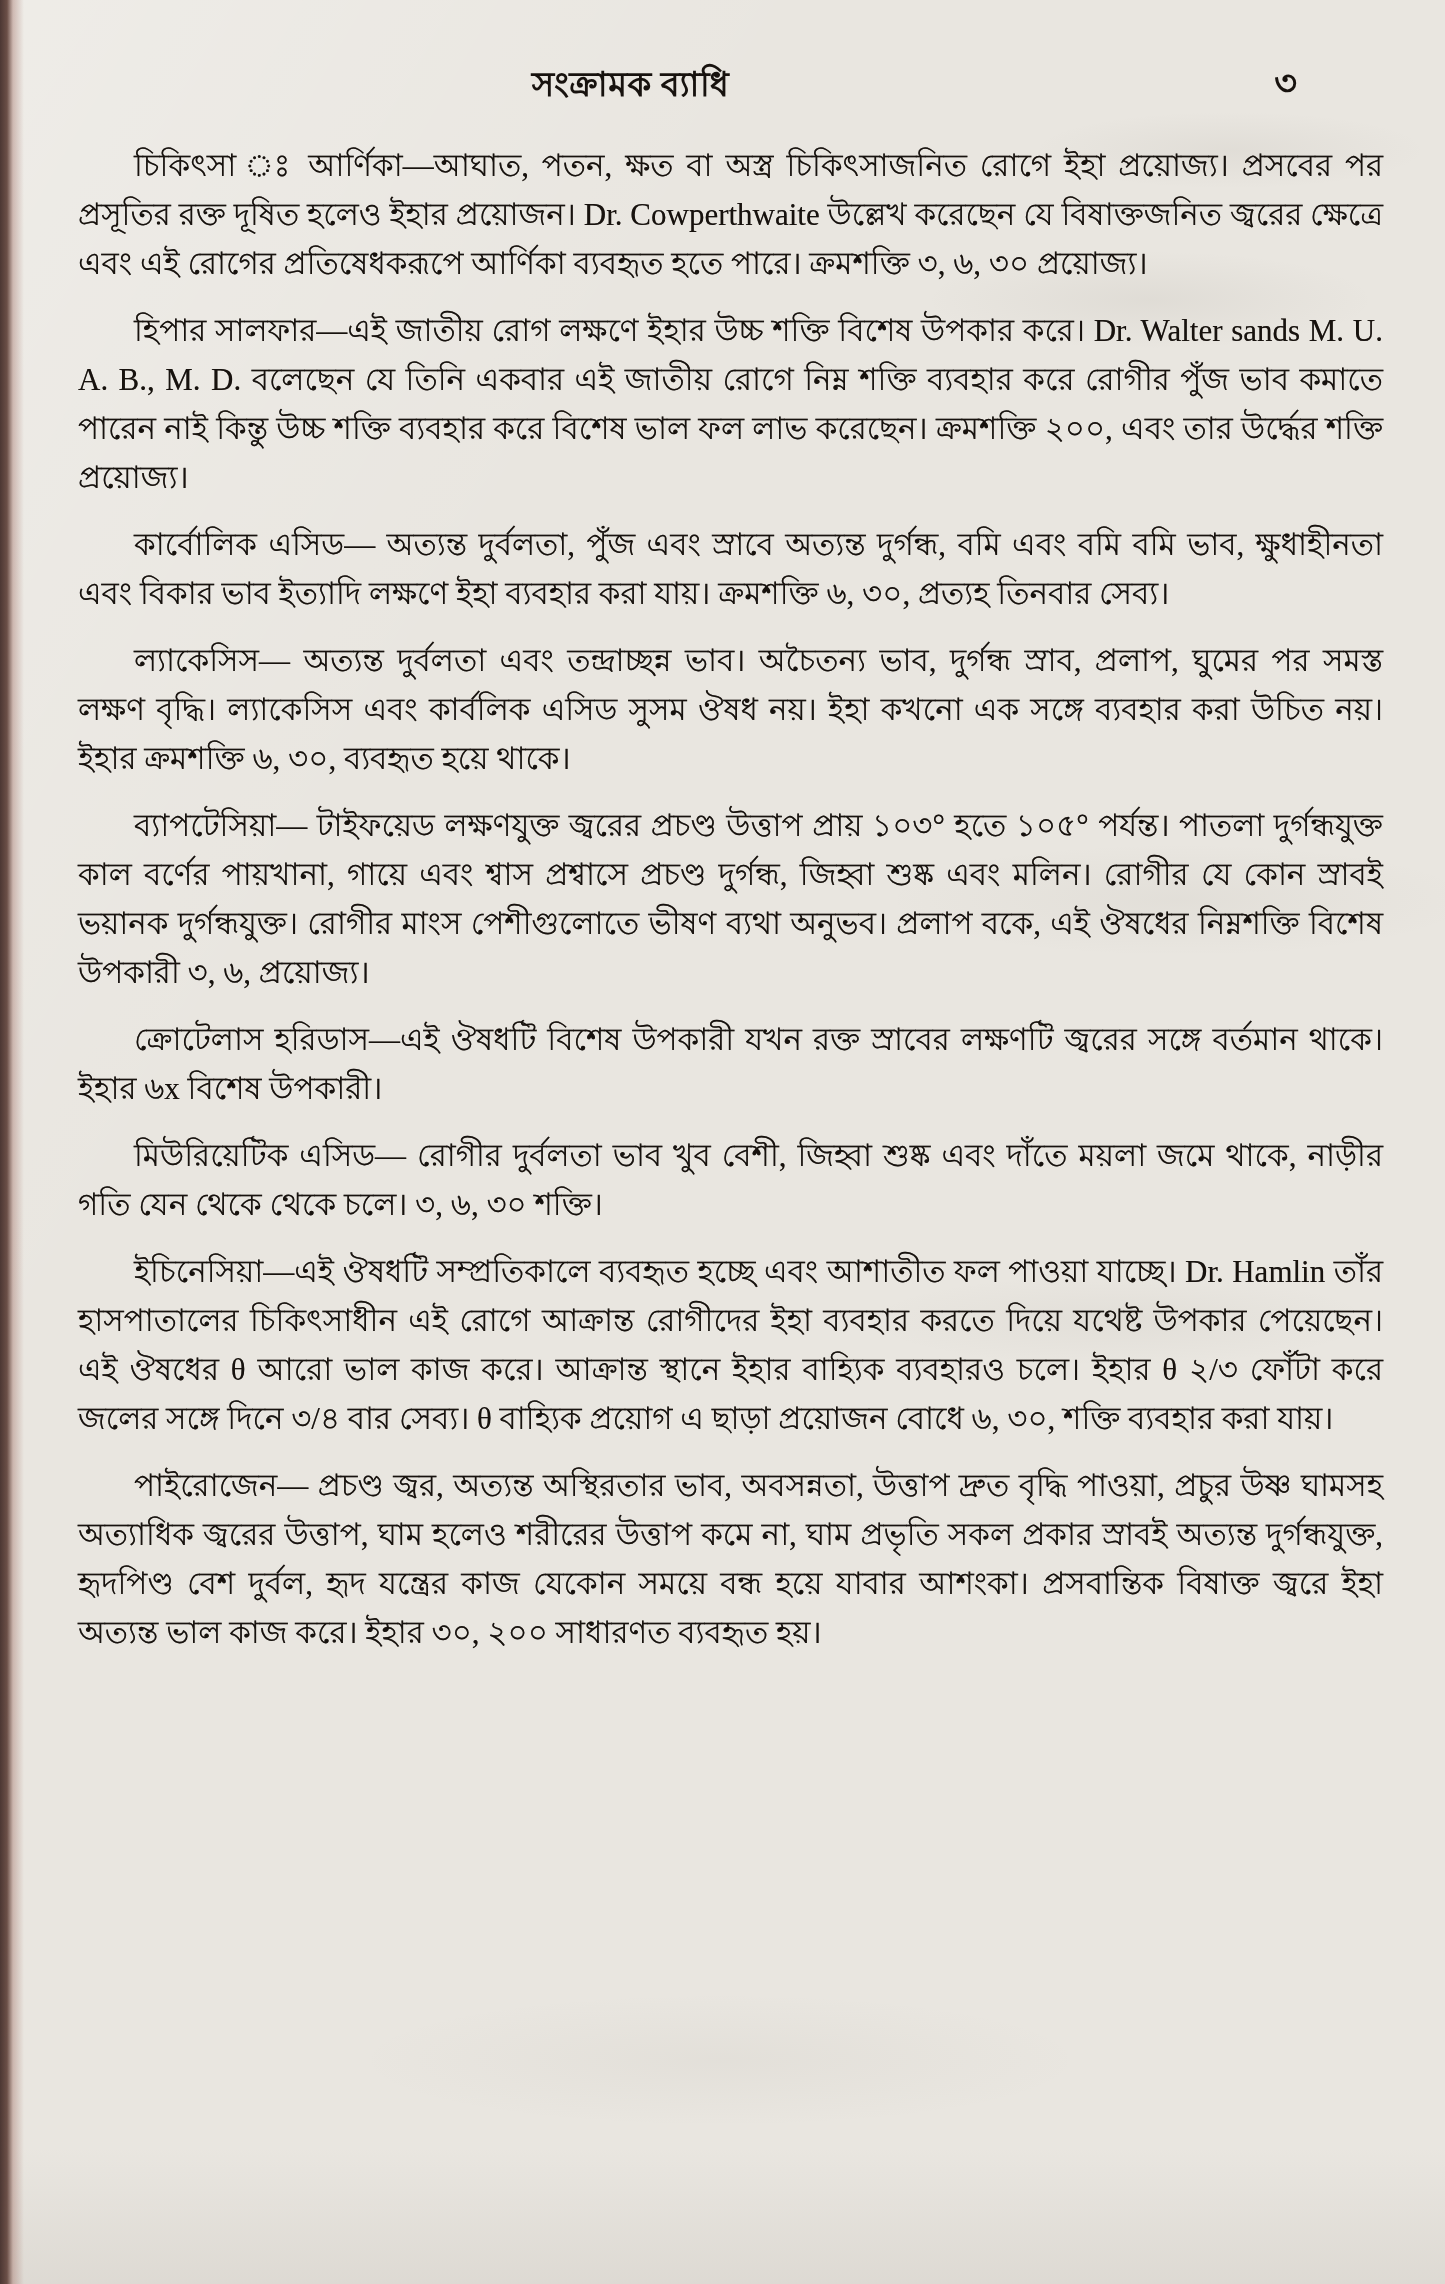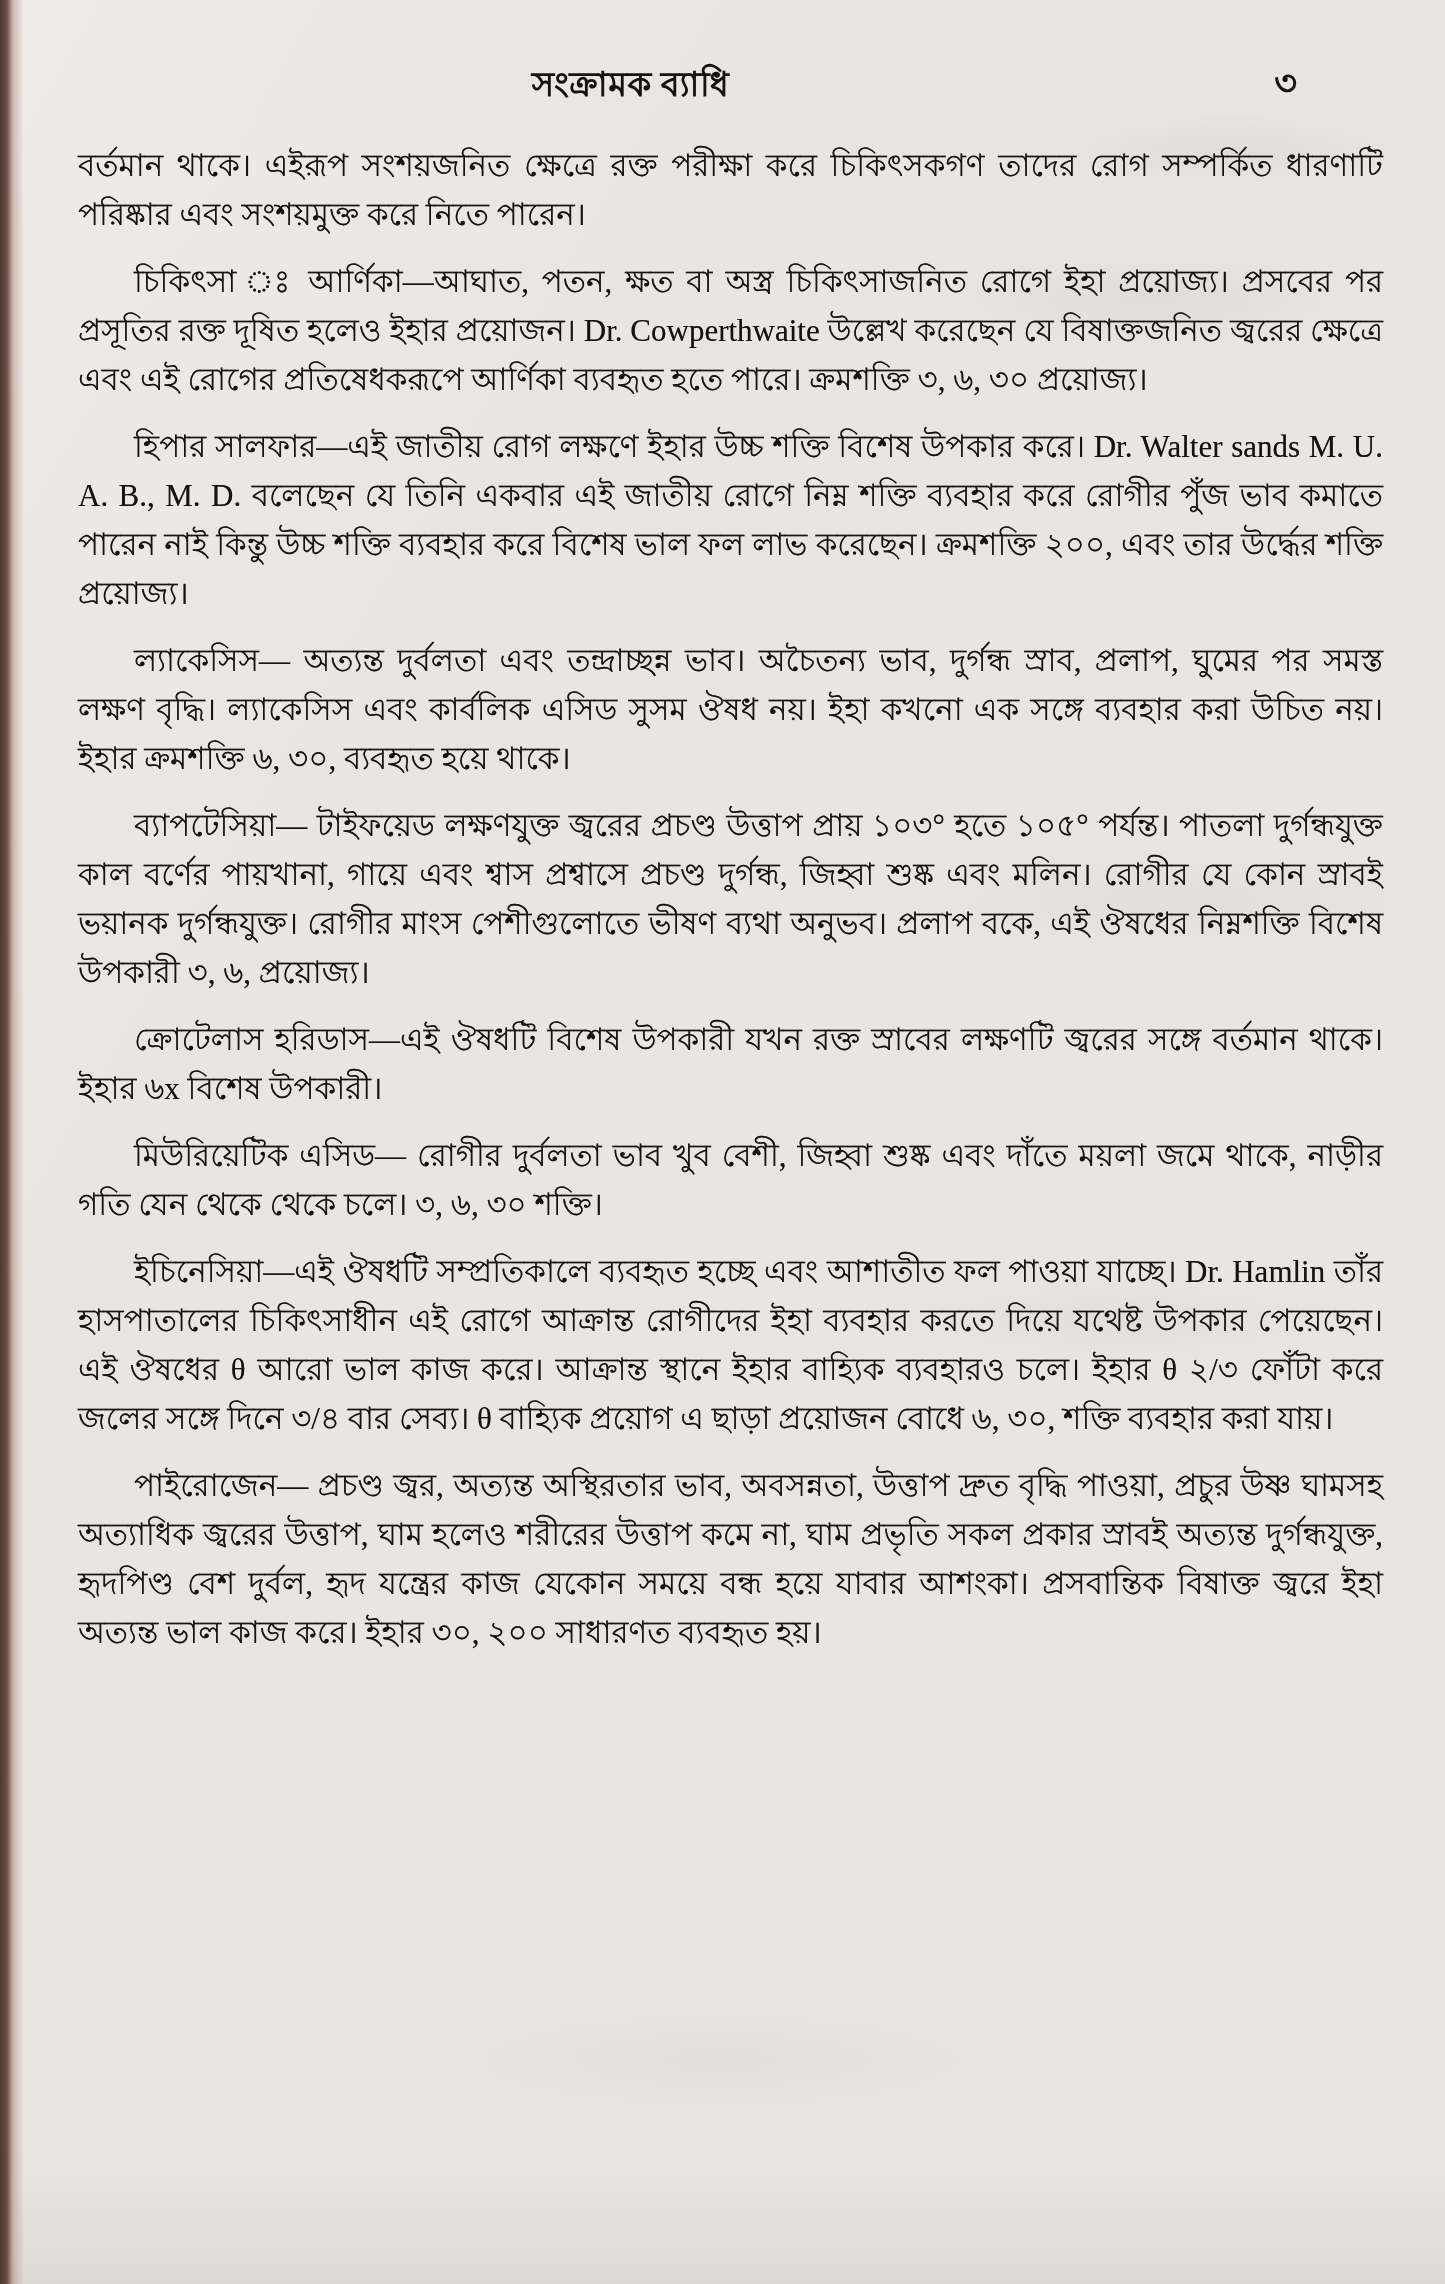--- a/index.html
+++ b/index.html
@@ -51,26 +51,26 @@
 
 <div class="page">
   <div class="spine"></div>
 
   <div class="header">
     <span class="title">সংক্রামক ব্যাধি</span>
     <span class="pagenum">৩</span>
   </div>
 
   <div class="textblock">
-    <p class="para no-indent"><strong class="lead"></strong><span>বর্তমান থাকে। এইরূপ সংশয়জনিত ক্ষেত্রে রক্ত পরীক্ষা করে চিকিৎসকগণ তাদের রোগ সম্পর্কিত ধারণাটি পরিষ্কার এবং সংশয়মুক্ত করে নিতে পারেন।</span></p>
 
     <p class="para"><strong class="lead">চিকিৎসা ঃ আর্ণিকা</strong><span>—আঘাত, পতন, ক্ষত বা অস্ত্র চিকিৎসাজনিত রোগে ইহা প্রয়োজ্য। প্রসবের পর প্রসূতির রক্ত দূষিত হলেও ইহার প্রয়োজন। Dr. Cowperthwaite উল্লেখ করেছেন যে বিষাক্তজনিত জ্বরের ক্ষেত্রে এবং এই রোগের প্রতিষেধকরূপে আর্ণিকা ব্যবহৃত হতে পারে। ক্রমশক্তি ৩, ৬, ৩০ প্রয়োজ্য।</span></p>
 
     <p class="para"><strong class="lead">হিপার সালফার</strong><span>—এই জাতীয় রোগ লক্ষণে ইহার উচ্চ শক্তি বিশেষ উপকার করে। Dr. Walter sands M. U. A. B., M. D. বলেছেন যে তিনি একবার এই জাতীয় রোগে নিম্ন শক্তি ব্যবহার করে রোগীর পুঁজ ভাব কমাতে পারেন নাই কিন্তু উচ্চ শক্তি ব্যবহার করে বিশেষ ভাল ফল লাভ করেছেন। ক্রমশক্তি ২০০, এবং তার উর্দ্ধের শক্তি প্রয়োজ্য।</span></p>
 
+    <p class="para"><strong class="lead">কার্বোলিক এসিড</strong><span>— অত্যন্ত দুর্বলতা, পুঁজ এবং স্রাবে অত্যন্ত দুর্গন্ধ, বমি এবং বমি বমি ভাব, ক্ষুধাহীনতা এবং বিকার ভাব ইত্যাদি লক্ষণে ইহা ব্যবহার করা যায়। ক্রমশক্তি ৬, ৩০, প্রত্যহ তিনবার সেব্য।</span></p>
 
     <p class="para"><strong class="lead">ল্যাকেসিস</strong><span>— অত্যন্ত দুর্বলতা এবং তন্দ্রাচ্ছন্ন ভাব। অচৈতন্য ভাব, দুর্গন্ধ স্রাব, প্রলাপ, ঘুমের পর সমস্ত লক্ষণ বৃদ্ধি। ল্যাকেসিস এবং কার্বলিক এসিড সুসম ঔষধ নয়। ইহা কখনো এক সঙ্গে ব্যবহার করা উচিত নয়। ইহার ক্রমশক্তি ৬, ৩০, ব্যবহৃত হয়ে থাকে।</span></p>
 
     <p class="para"><strong class="lead">ব্যাপটেসিয়া</strong><span>— টাইফয়েড লক্ষণযুক্ত জ্বরের প্রচণ্ড উত্তাপ প্রায় ১০৩° হতে ১০৫° পর্যন্ত। পাতলা দুর্গন্ধযুক্ত কাল বর্ণের পায়খানা, গায়ে এবং শ্বাস প্রশ্বাসে প্রচণ্ড দুর্গন্ধ, জিহ্বা শুষ্ক এবং মলিন। রোগীর যে কোন স্রাবই ভয়ানক দুর্গন্ধযুক্ত। রোগীর মাংস পেশীগুলোতে ভীষণ ব্যথা অনুভব। প্রলাপ বকে, এই ঔষধের নিম্নশক্তি বিশেষ উপকারী ৩, ৬, প্রয়োজ্য।</span></p>
 
     <p class="para"><strong class="lead">ক্রোটেলাস হরিডাস</strong><span>—এই ঔষধটি বিশেষ উপকারী যখন রক্ত স্রাবের লক্ষণটি জ্বরের সঙ্গে বর্তমান থাকে। ইহার ৬x বিশেষ উপকারী।</span></p>
 
     <p class="para"><strong class="lead">মিউরিয়েটিক এসিড</strong><span>— রোগীর দুর্বলতা ভাব খুব বেশী, জিহ্বা শুষ্ক এবং দাঁতে ময়লা জমে থাকে, নাড়ীর গতি যেন থেকে থেকে চলে। ৩, ৬, ৩০ শক্তি।</span></p>
 
     <p class="para"><strong class="lead">ইচিনেসিয়া</strong><span>—এই ঔষধটি সম্প্রতিকালে ব্যবহৃত হচ্ছে এবং আশাতীত ফল পাওয়া যাচ্ছে। Dr. Hamlin তাঁর হাসপাতালের চিকিৎসাধীন এই রোগে আক্রান্ত রোগীদের ইহা ব্যবহার করতে দিয়ে যথেষ্ট উপকার পেয়েছেন। এই ঔষধের θ আরো ভাল কাজ করে। আক্রান্ত স্থানে ইহার বাহ্যিক ব্যবহারও চলে। ইহার θ ২/৩ ফোঁটা করে জলের সঙ্গে দিনে ৩/৪ বার সেব্য। θ বাহ্যিক প্রয়োগ এ ছাড়া প্রয়োজন বোধে ৬, ৩০, শক্তি ব্যবহার করা যায়।</span></p>

